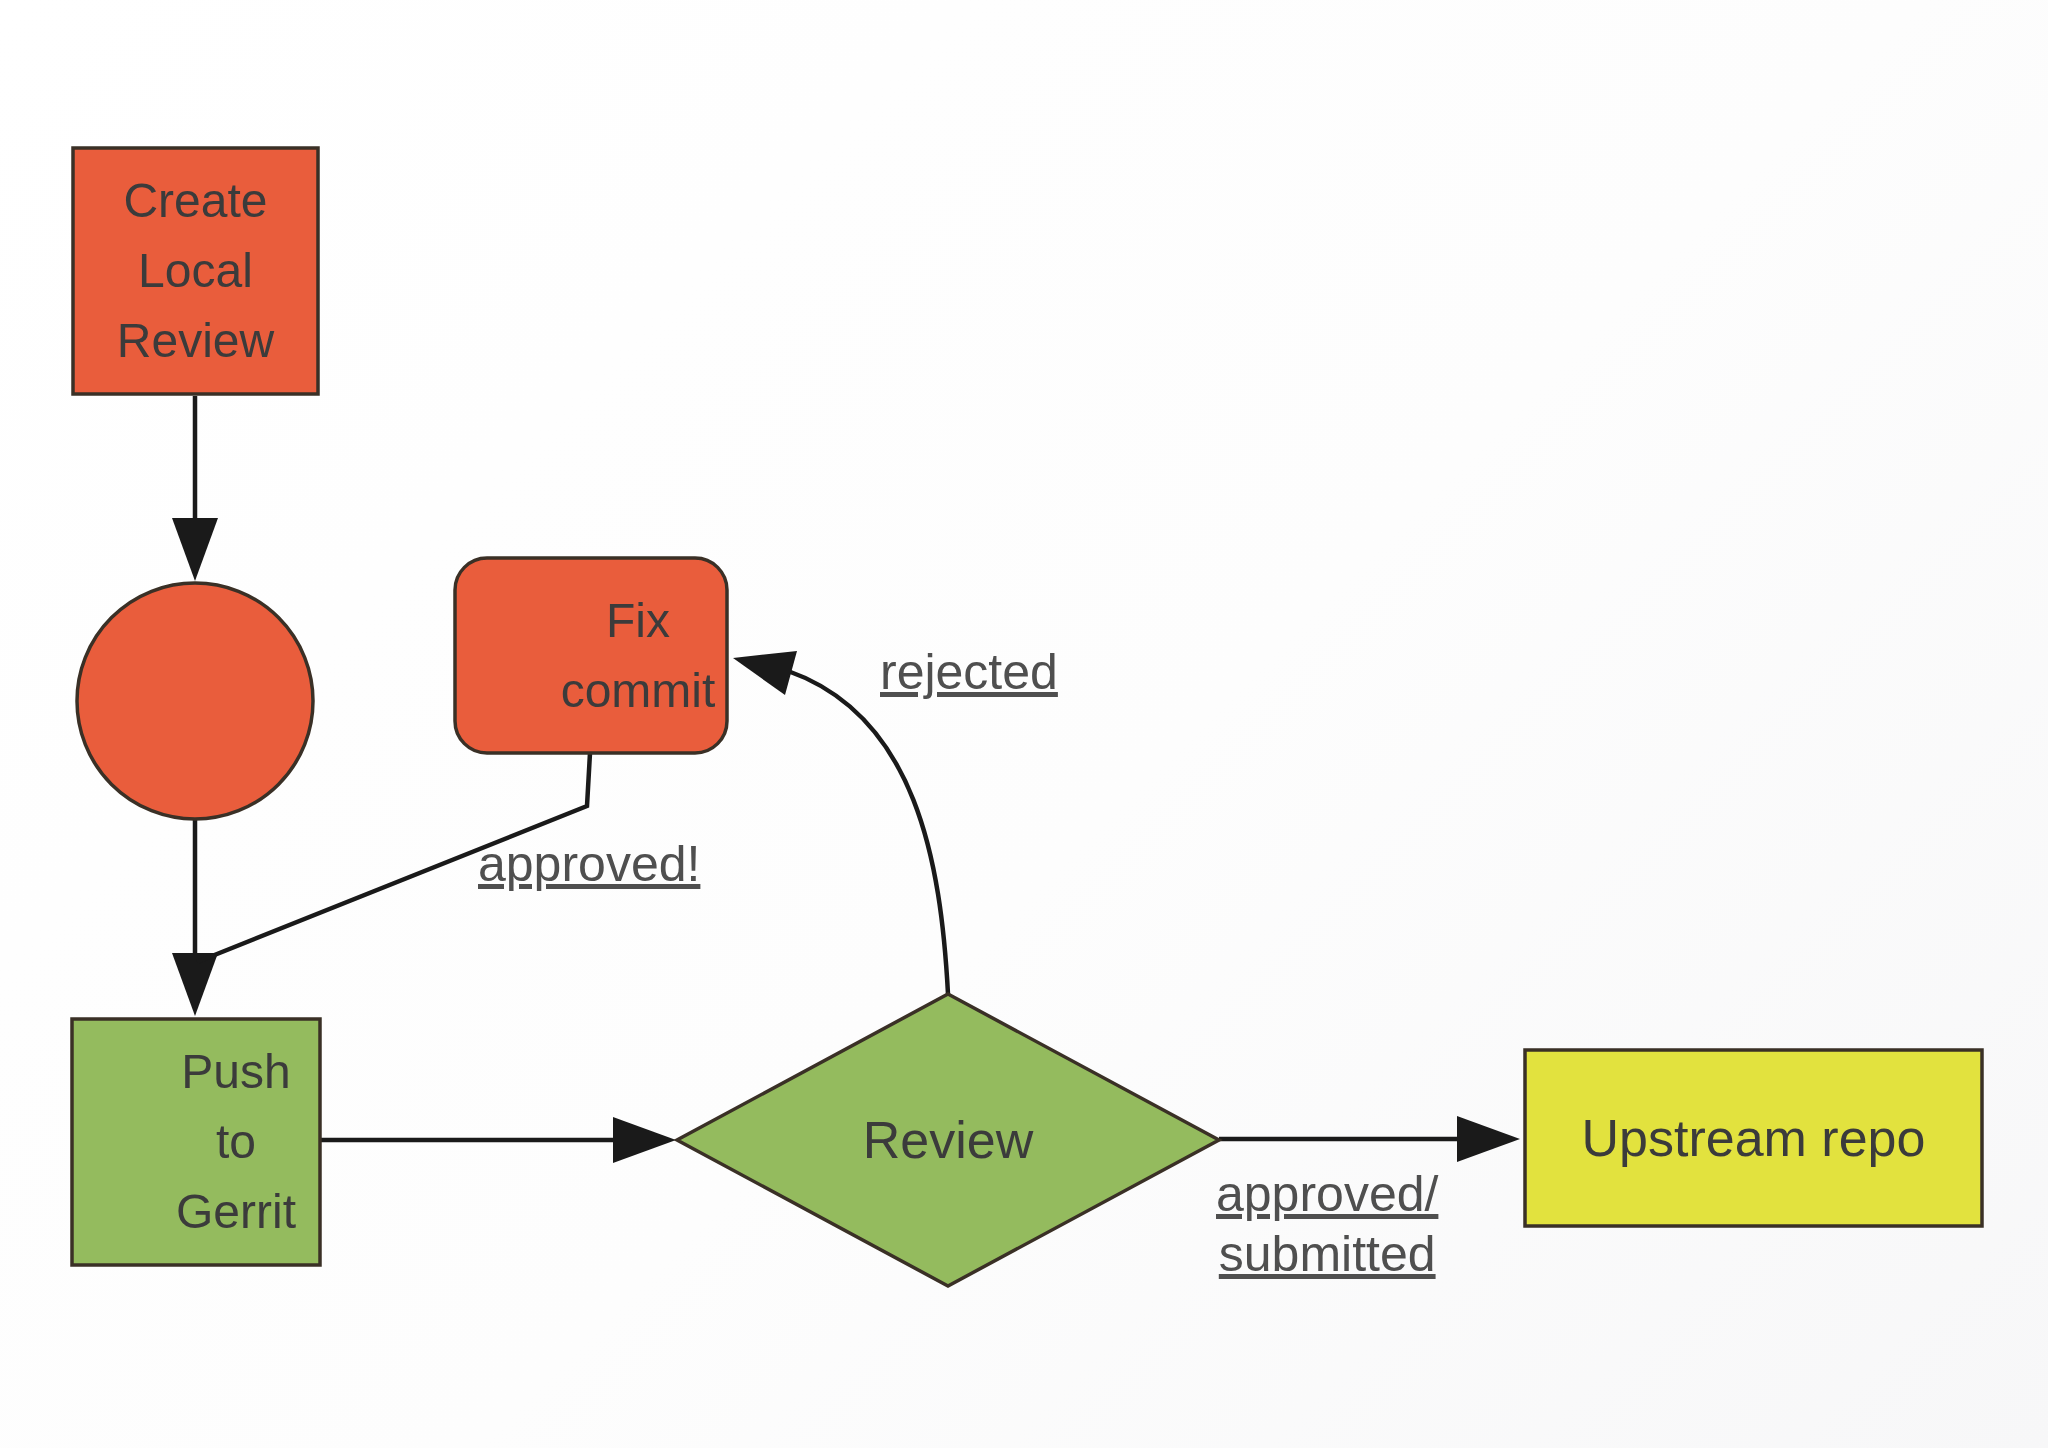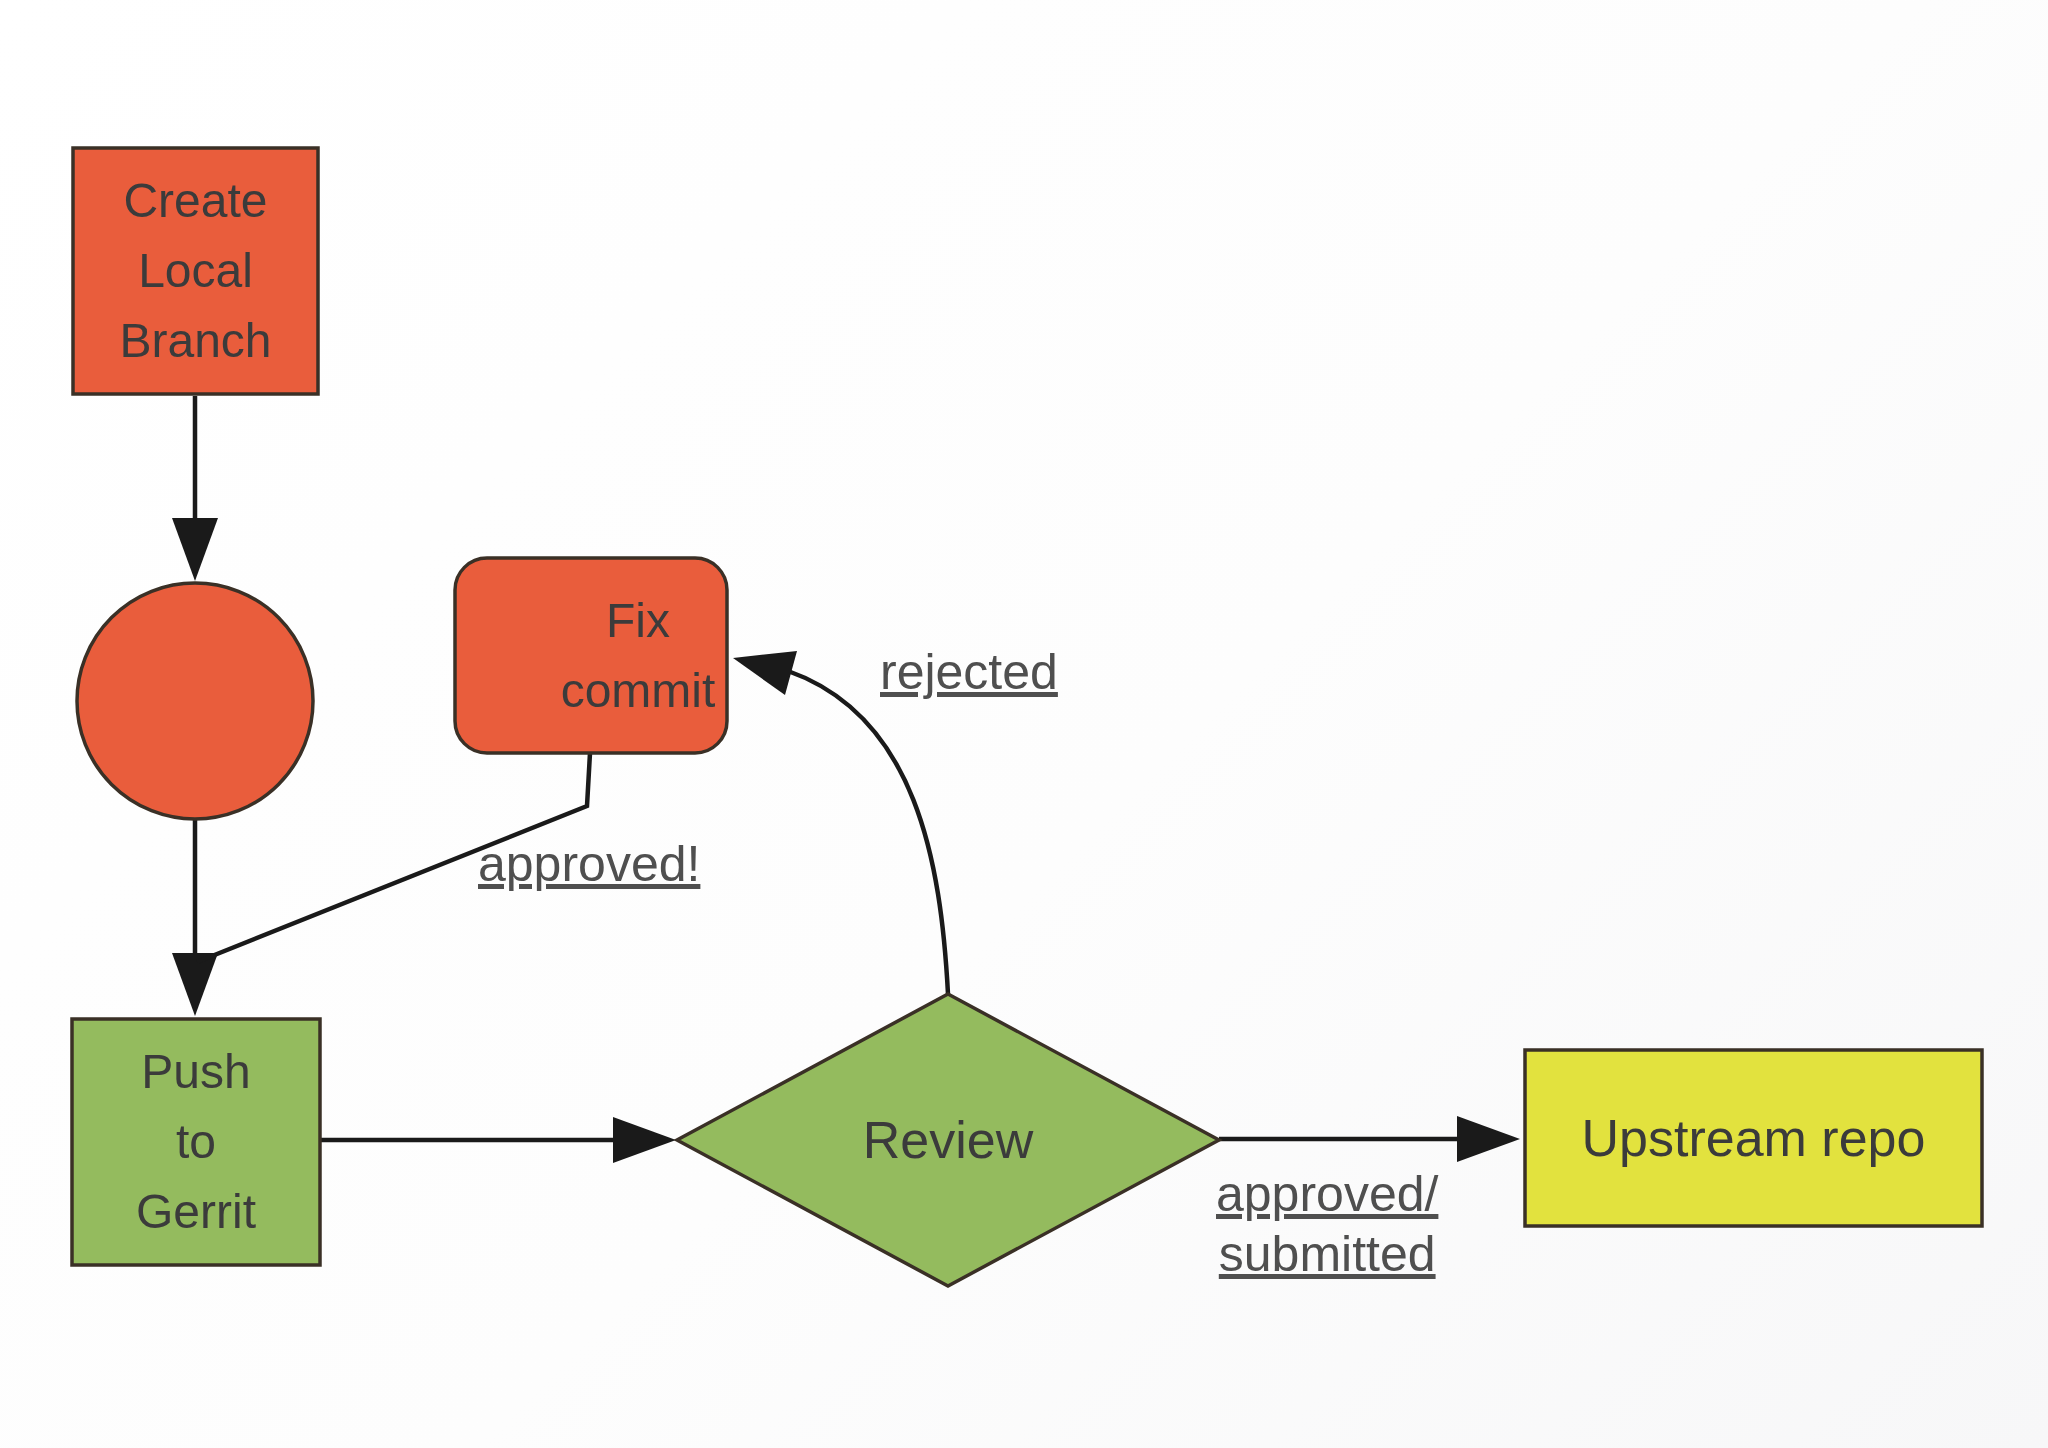--- a/index.html
+++ b/index.html
@@ -80,27 +80,27 @@
       <rect class="node" x="72" y="1019" width="248" height="246" fill="#94BB5E"></rect>
 
       <polygon class="node" points="948,994 1219,1140 948,1286 677,1140" fill="#94BB5E"></polygon>
 
       <rect class="node" x="1525" y="1050" width="457" height="176" fill="#E2E23E"></rect>
     </g>
   </svg>
 
   <div class="node-label" style="left:73px;top:148px;width:245px;height:246px;">Create
 Local
-Branch</div>
+Review</div>
 
 
   <div class="node-label" style="left:455px;top:558px;width:272px;height:195px;margin-left:47px;">Fix
 commit</div>
 
-  <div class="node-label" style="left:72px;top:1019px;width:248px;height:246px;">Push
+  <div class="node-label" style="left:72px;top:1019px;width:248px;height:246px;padding-left:40px;">Push
 to
 Gerrit</div>
 
   <div class="node-label big" style="left:677px;top:994px;width:542px;height:292px;">Review</div>
 
   <div class="node-label big" style="left:1525px;top:1050px;width:457px;height:176px;border-radius:23px;">Upstream repo</div>
 
   <div class="edge-label" style="left:880px;top:642px;">rejected</div>
 
   <div class="edge-label" style="left:478px;top:834px;">approved!</div>

